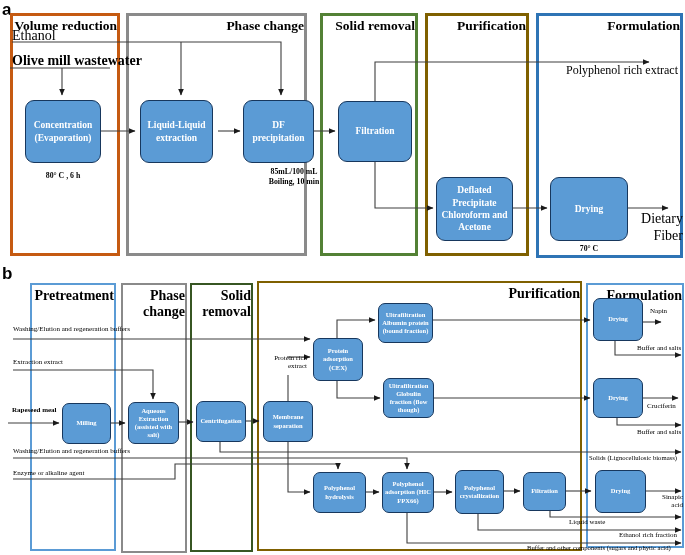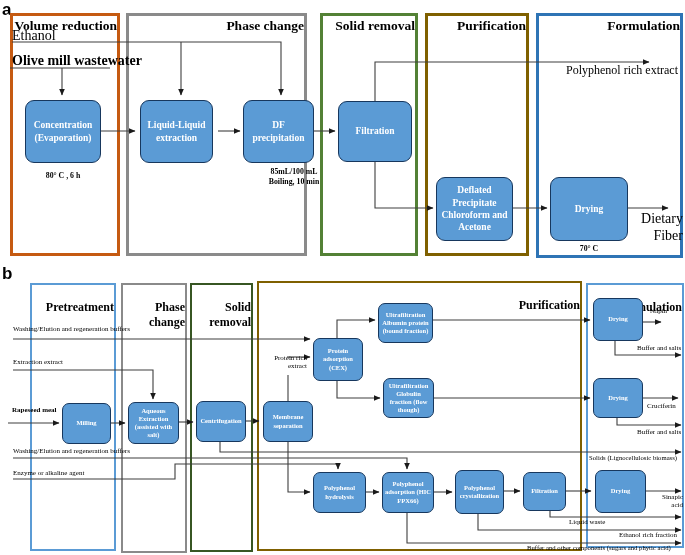--- a/index.html
+++ b/index.html
@@ -3,21 +3,21 @@
 <meta charset="utf-8">
 <style>
   html,body{margin:0;padding:0;background:#fff}
   .fig{position:relative;width:685px;height:555px;background:#fff;
        font-family:"Liberation Serif",serif;color:#000;overflow:hidden}
   .panel-label{position:absolute;font-family:"Liberation Sans",sans-serif;
        font-weight:bold;font-size:17px}
   .sec{position:absolute;box-sizing:border-box}
   .sec .t{display:block;text-align:right;font-weight:bold}
   .ta{font-size:13.5px;padding-top:2px}
-  .tb{font-size:12px;padding-top:15px}
+  .tb{font-size:14px;padding-top:3px}
   .pbox,.sbox{position:absolute;box-sizing:border-box;background:#5b9bd5;
        border:1.2px solid #17375d;color:#fff;font-weight:bold;display:flex;
        align-items:center;justify-content:center;text-align:center}
   .pbox{border-radius:9px;font-size:9.5px;padding:2px;line-height:1.3}
   .sbox{border-radius:7px;font-size:6.5px;padding:1px;line-height:1.25}
   .lbl{position:absolute;font-size:14px;white-space:nowrap}
   .lblb{position:absolute;font-size:7px;white-space:nowrap}
   .cond{position:absolute;font-weight:bold;font-size:7.8px;text-align:center;
        white-space:pre-line;line-height:1.25}
   .wrap{white-space:normal;text-align:right;line-height:1.2}

